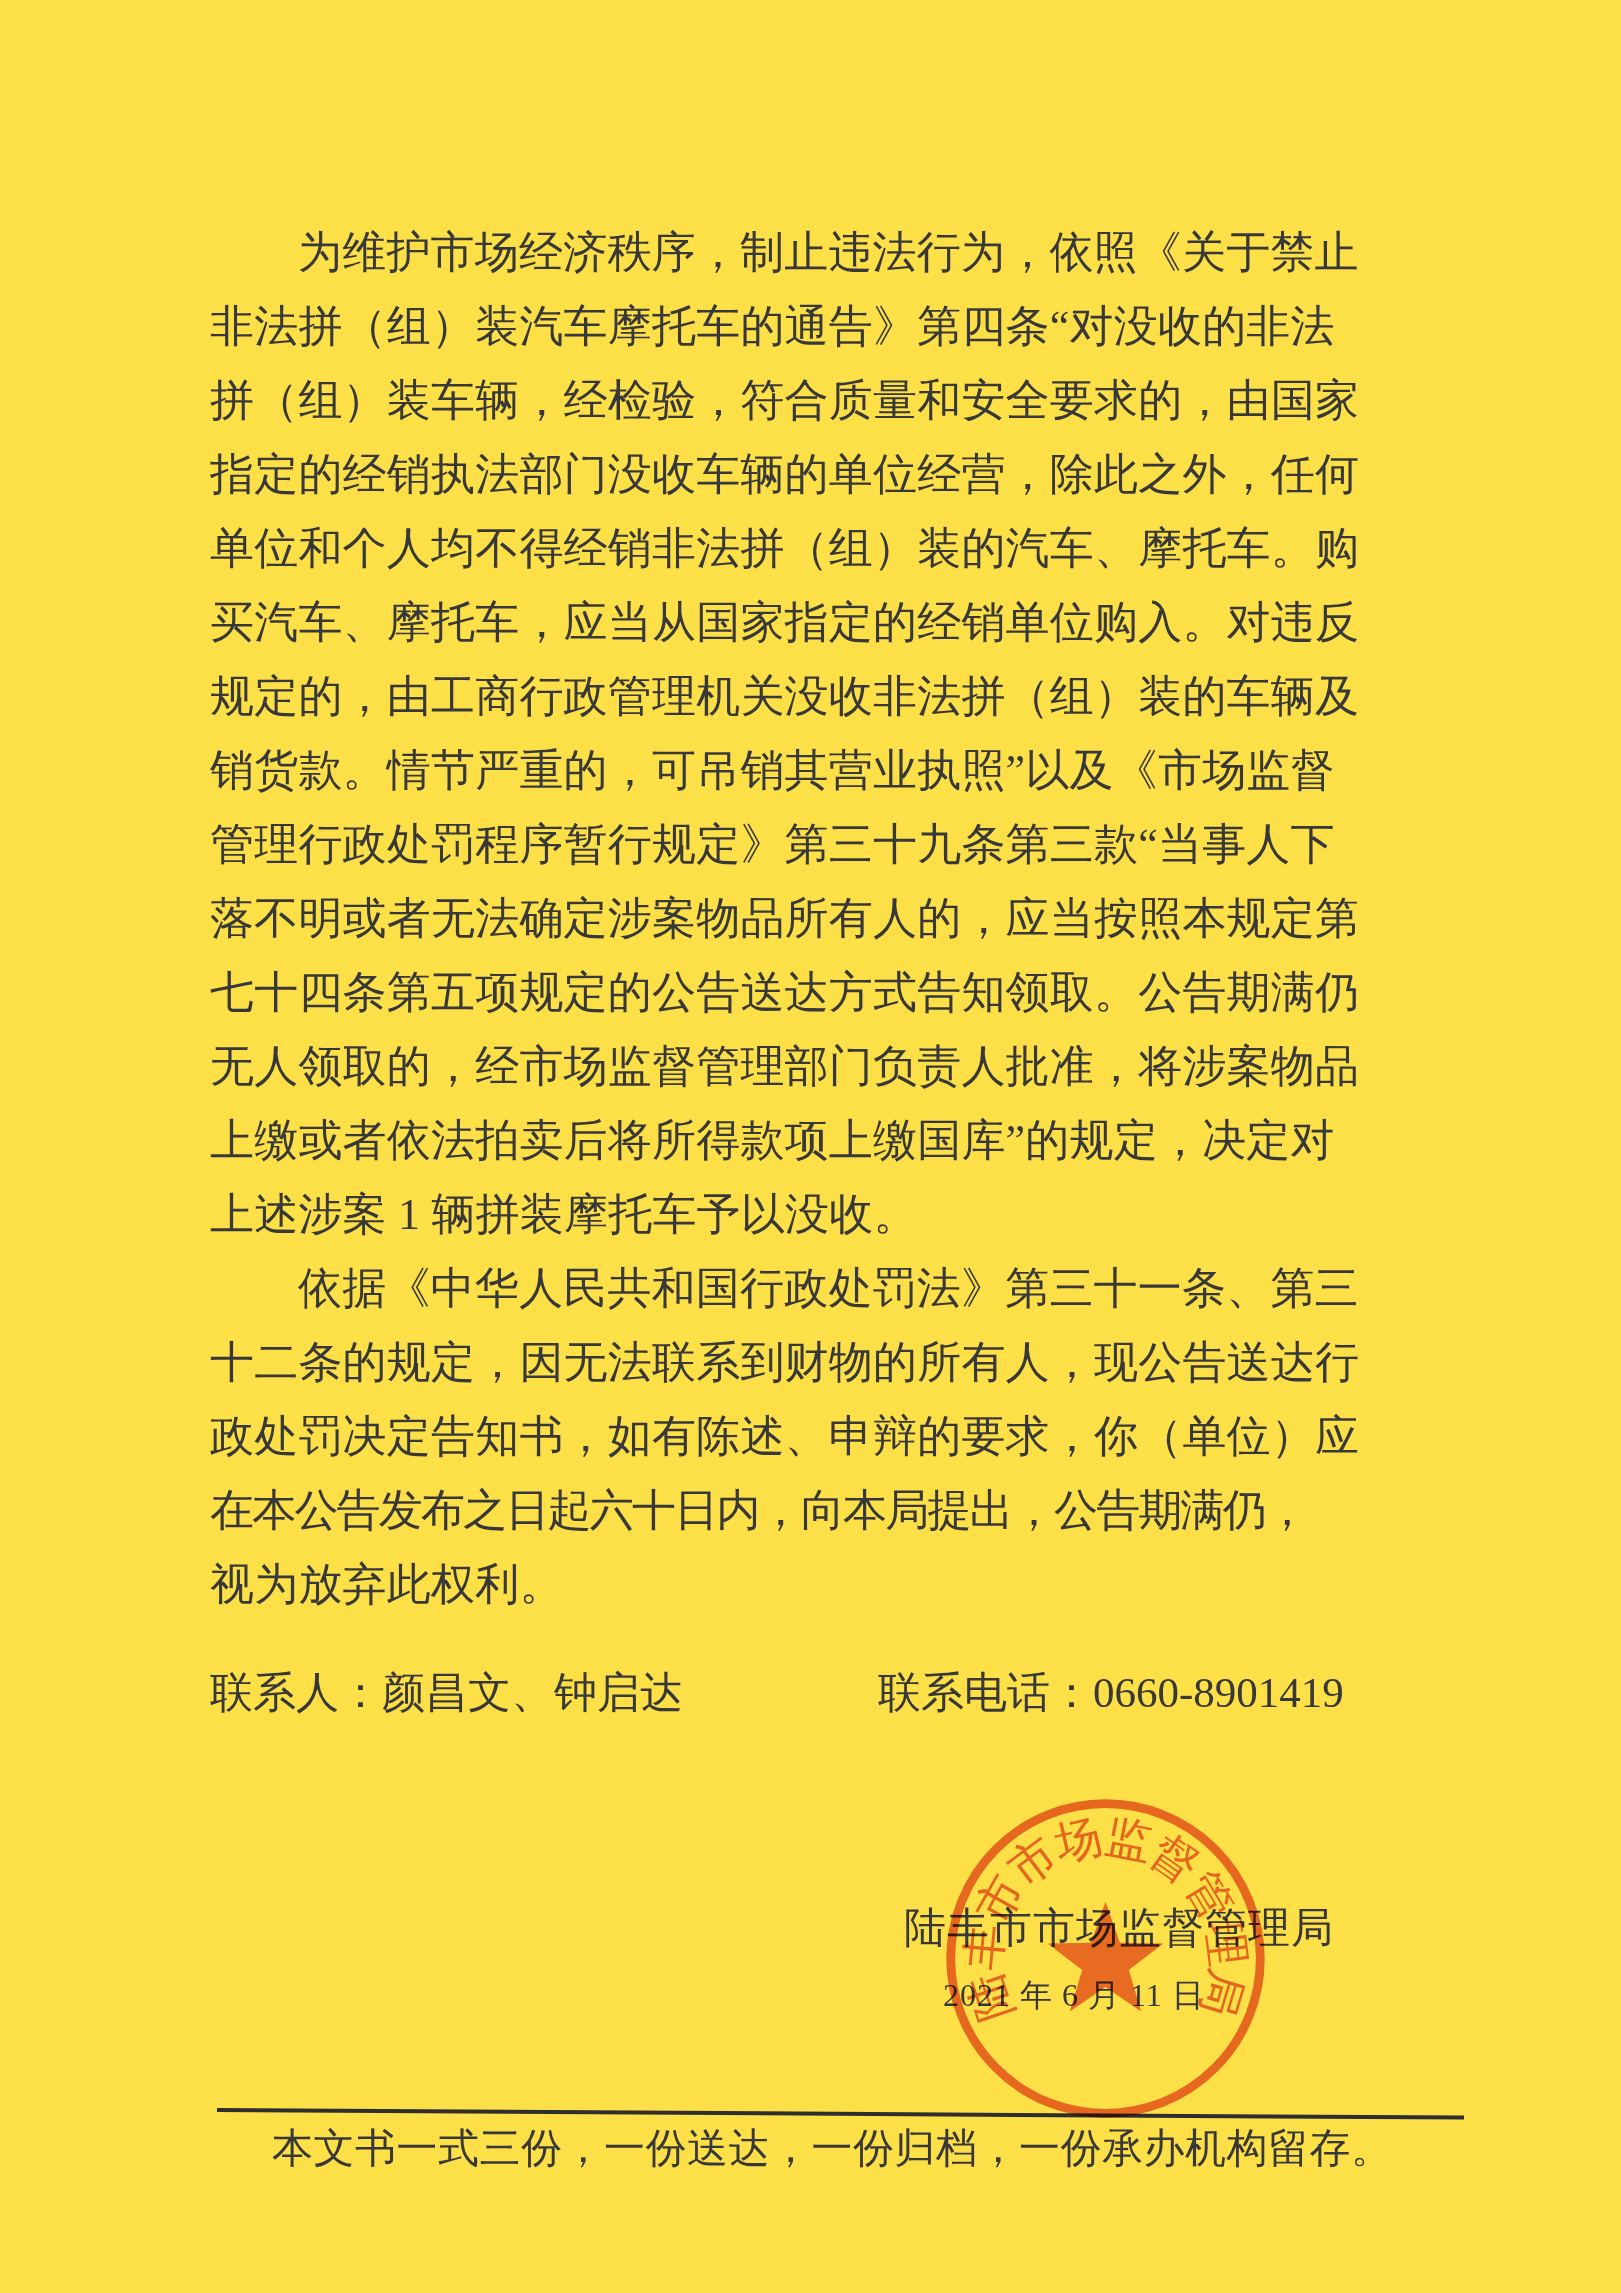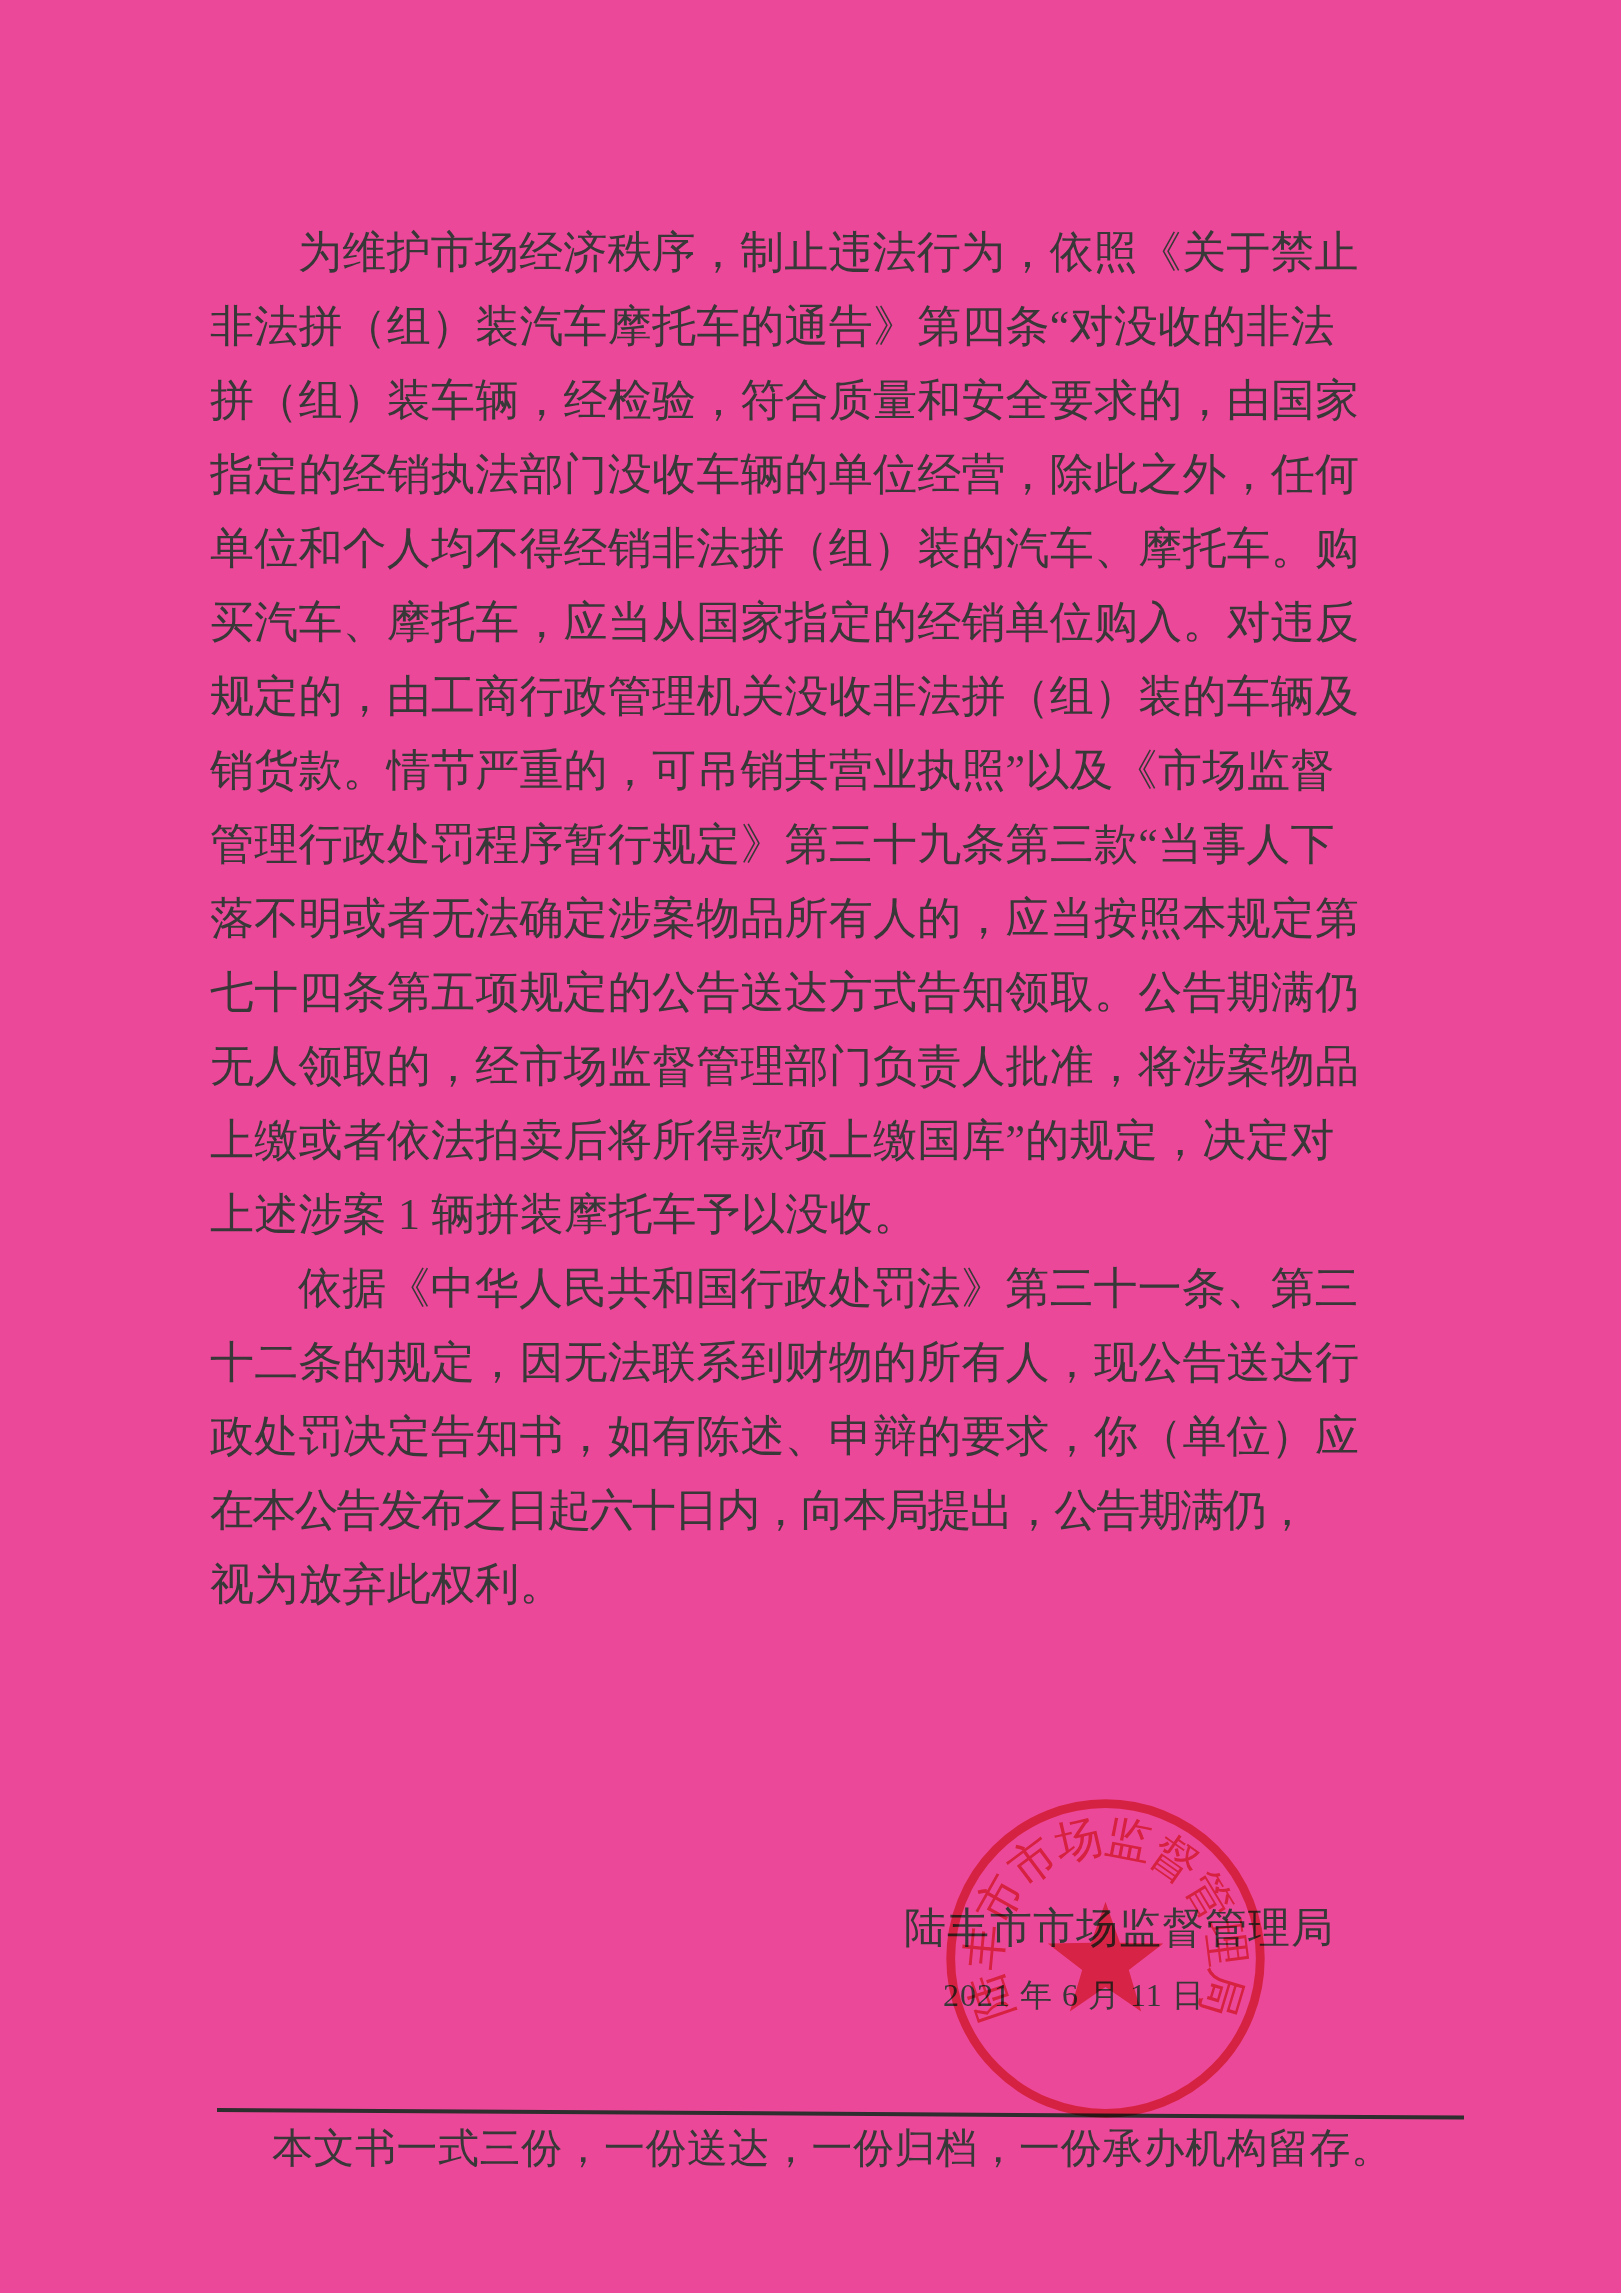--- a/index.html
+++ b/index.html
@@ -1,20 +1,20 @@
 <!DOCTYPE html>
 <html><head>
 <meta charset="utf-8">
 <style>
   html,body{margin:0;padding:0;background:#e9e9e9;}
   .page{
     position:relative;
     width:1621px;
     height:2294px;
-    background:#ec4899;
+    background:#fde047;
     font-family:"Liberation Serif","DejaVu Serif",serif;
     color:#383838;
     overflow:hidden;
   }
   .body-text{
     position:absolute;
     left:210px;
     top:216px;
     width:1157px;
   }
@@ -106,20 +106,24 @@
     <div class="line">无人领取的，经市场监督管理部门负责人批准，将涉案物品</div>
     <div class="line">上缴或者依法拍卖后将所得款项上缴国库”的规定，决定对</div>
     <div class="line">上述涉案 1 辆拼装摩托车予以没收。</div>
     <div class="line indent">依据《中华人民共和国行政处罚法》第三十一条、第三</div>
     <div class="line">十二条的规定，因无法联系到财物的所有人，现公告送达行</div>
     <div class="line">政处罚决定告知书，如有陈述、申辩的要求，你（单位）应</div>
     <div class="line tight">在本公告发布之日起六十日内，向本局提出，公告期满仍，</div>
     <div class="line">视为放弃此权利。</div>
   </div>
 
+  <div class="contact">
+    <span class="contact-person">联系人：颜昌文、钟启达</span>
+    <span class="contact-phone">联系电话：0660-8901419</span>
+  </div>
 
   <div class="signature-agency">陆丰市市场监督管理局</div>
   <div class="signature-date">2021 年 6 月 11 日</div>
 
   <svg class="seal" viewBox="0 0 344 344" xmlns="http://www.w3.org/2000/svg">
     <circle cx="172" cy="172" r="158" fill="none" stroke="#e3564c" stroke-width="9" stroke-opacity="0.88"></circle>
     <polygon points="172,114 186.7,155.8 231,156.8 195.8,183.7 208.4,226.2 172,201 135.6,226.2 148.2,183.7 113,156.8 157.3,155.8" fill="#e3564c" fill-opacity="0.85"></polygon>
     <defs>
       <path id="sealArc" d="M 79.4 227.6 A 108 108 0 1 1 264.6 227.6" fill="none"></path>
     </defs>

